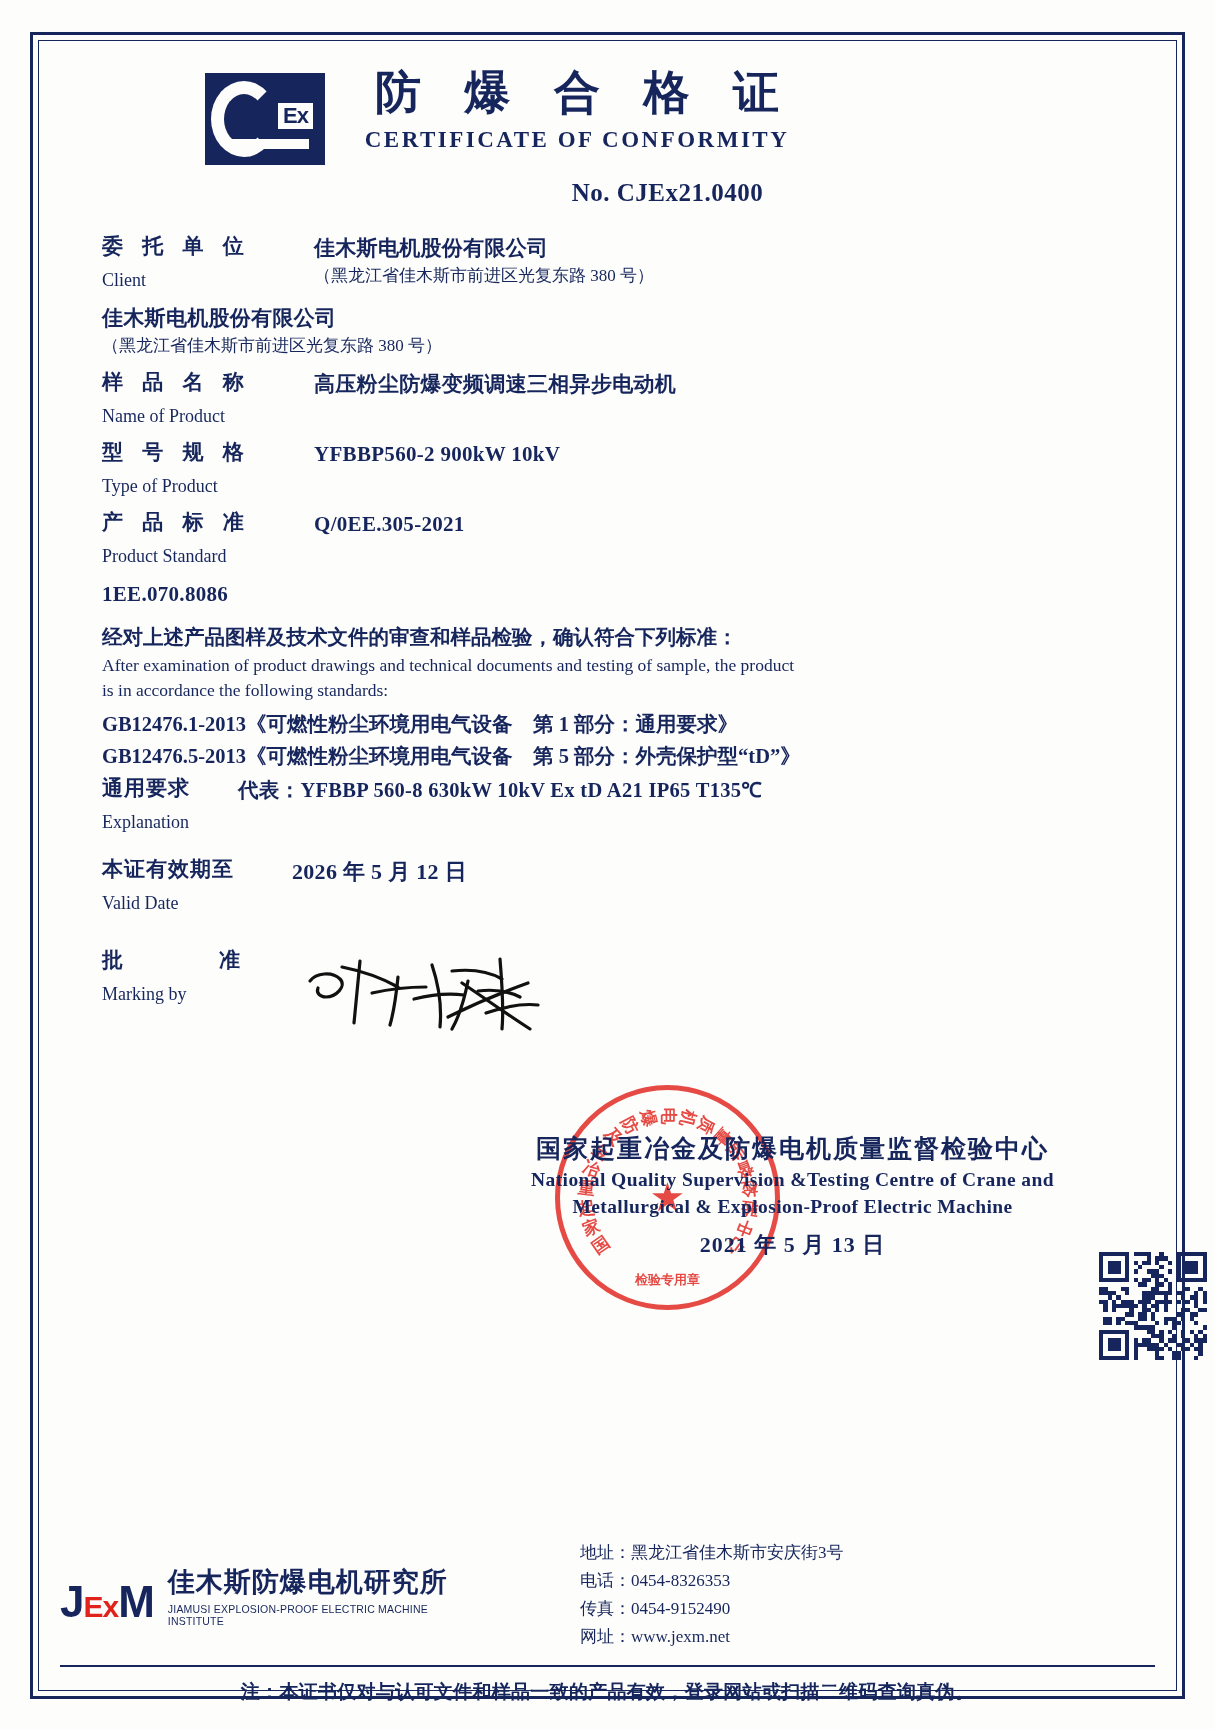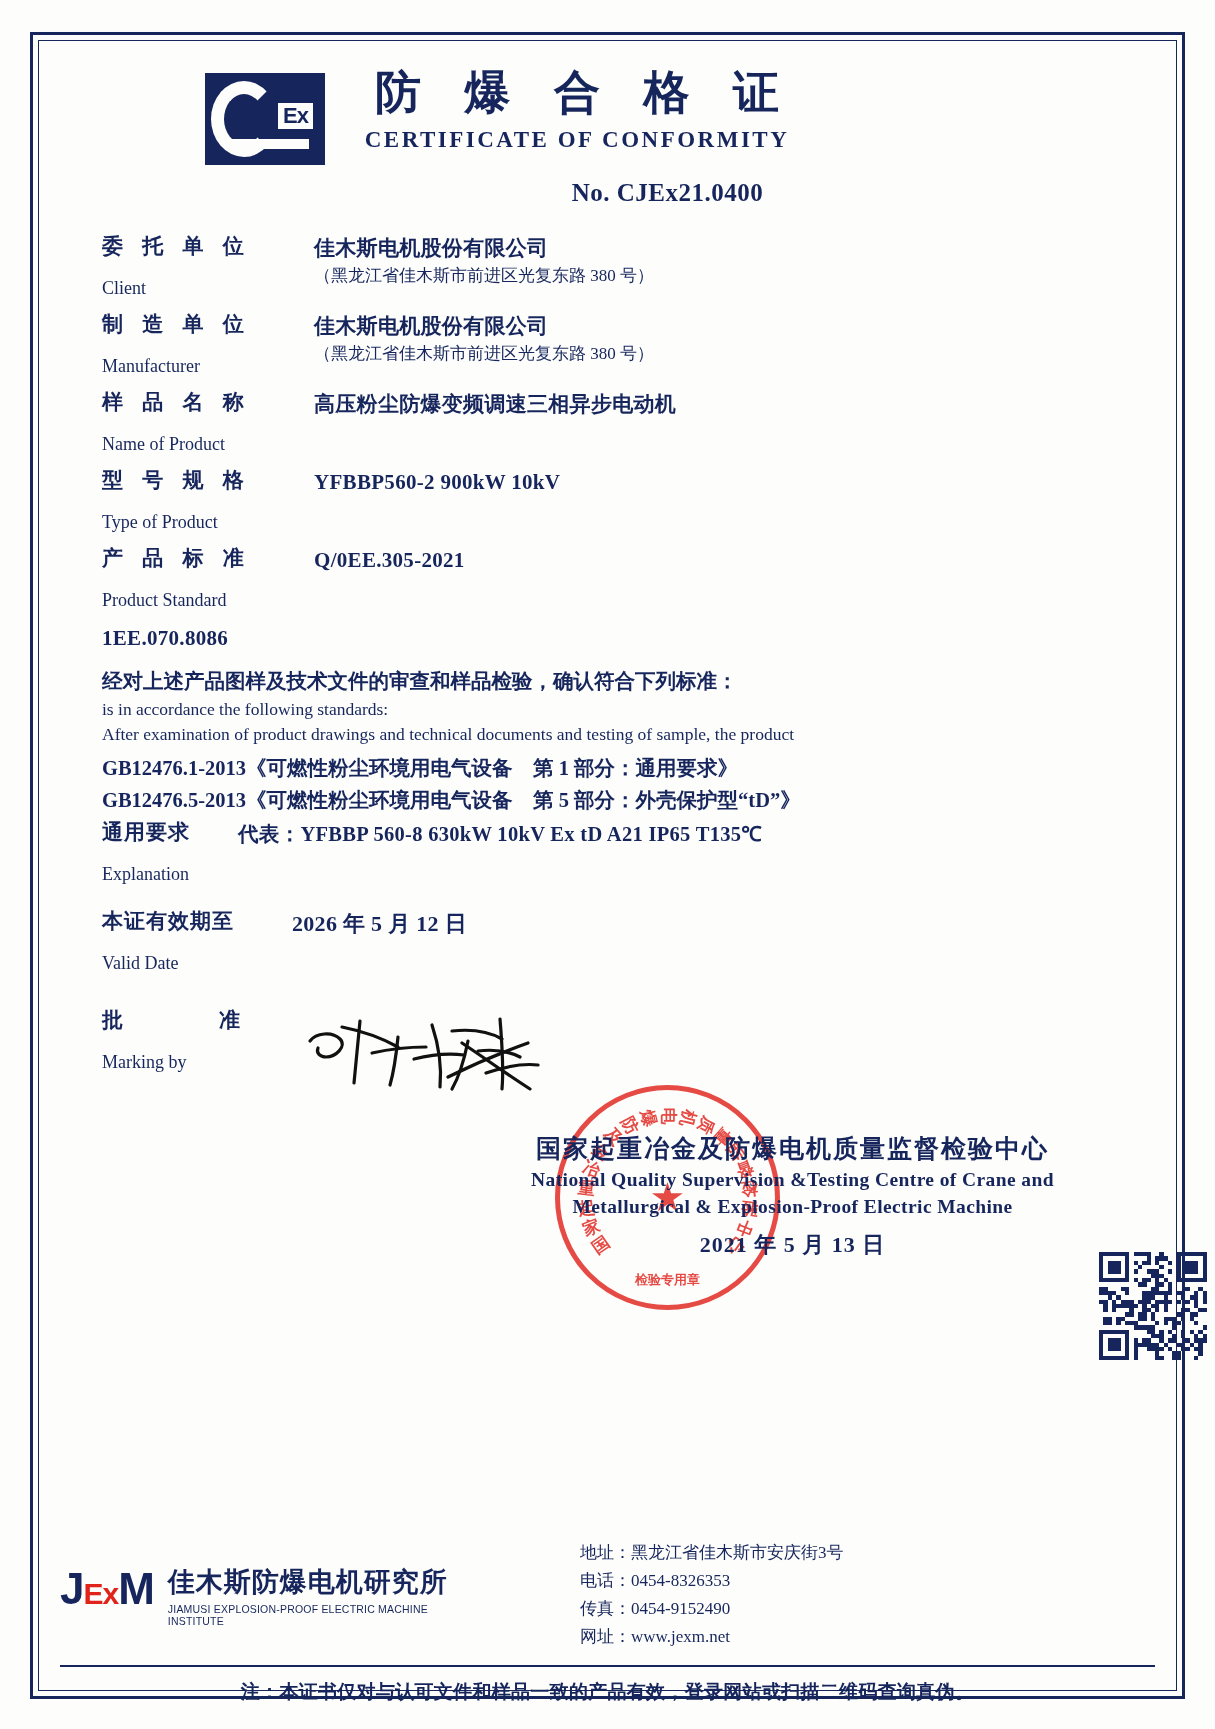--- a/index.html
+++ b/index.html
@@ -143,21 +143,21 @@
     font-size: 21px;
     font-weight: bold;
     color: #16265c;
     letter-spacing: 7px;
     line-height: 26px;
   }
   .label .en {
     font-size: 18px;
     color: #16265c;
     line-height: 24px;
-    margin-top: 17px;
+    margin-top: 9px;
   }
   .value {
     padding-top: 2px;
   }
   .value .main {
     font-size: 21px;
     font-weight: bold;
     color: #16265c;
     line-height: 27px;
     letter-spacing: 0.3px;
@@ -332,21 +332,21 @@
     position: absolute;
     left: 60px;
     right: 60px;
     bottom: 78px;
     display: flex;
     align-items: center;
   }
   .jexm-logo {
     width: 400px;
     display: flex;
-    align-items: flex-start;
+    align-items: flex-end;
   }
   .jexm-mark {
     font-family: "Liberation Sans", sans-serif;
     font-size: 44px;
     font-weight: bold;
     color: #16265c;
     letter-spacing: -1px;
     position: relative;
   }
   .jexm-mark .x {
@@ -428,24 +428,20 @@
           <div class="cn">委 托 单 位</div>
           <div class="en">Client</div>
         </div>
         <div class="value">
           <div class="main">佳木斯电机股份有限公司</div>
           <div class="sub">（黑龙江省佳木斯市前进区光复东路 380 号）</div>
         </div>
       </div>
 
       <div class="row">
-        <div class="label">
-          <div class="cn">制 造 单 位</div>
-          <div class="en">Manufacturer</div>
-        </div>
         <div class="value">
           <div class="main">佳木斯电机股份有限公司</div>
           <div class="sub">（黑龙江省佳木斯市前进区光复东路 380 号）</div>
         </div>
       </div>
 
       <div class="row">
         <div class="label">
           <div class="cn">样 品 名 称</div>
           <div class="en">Name of Product</div>
@@ -479,22 +475,22 @@
       <div class="row">
         <div class="value">
           <div class="main">1EE.070.8086</div>
         </div>
       </div>
 
     </div>
 
     <div class="statement">
       <div class="cn">经对上述产品图样及技术文件的审查和样品检验，确认符合下列标准：</div>
+      <div class="en">After examination of product drawings and technical documents and testing of sample, the product</div>
       <div class="en">is in accordance the following standards:</div>
-      <div class="en">After examination of product drawings and technical documents and testing of sample, the product</div>
     </div>
 
     <div class="std-list">
       <div>GB12476.1-2013《可燃性粉尘环境用电气设备　第 1 部分：通用要求》</div>
       <div>GB12476.5-2013《可燃性粉尘环境用电气设备　第 5 部分：外壳保护型“tD”》</div>
     </div>
 
     <div class="explain-row">
       <div class="label">
         <div class="cn" style="letter-spacing:1px">通用要求</div>

